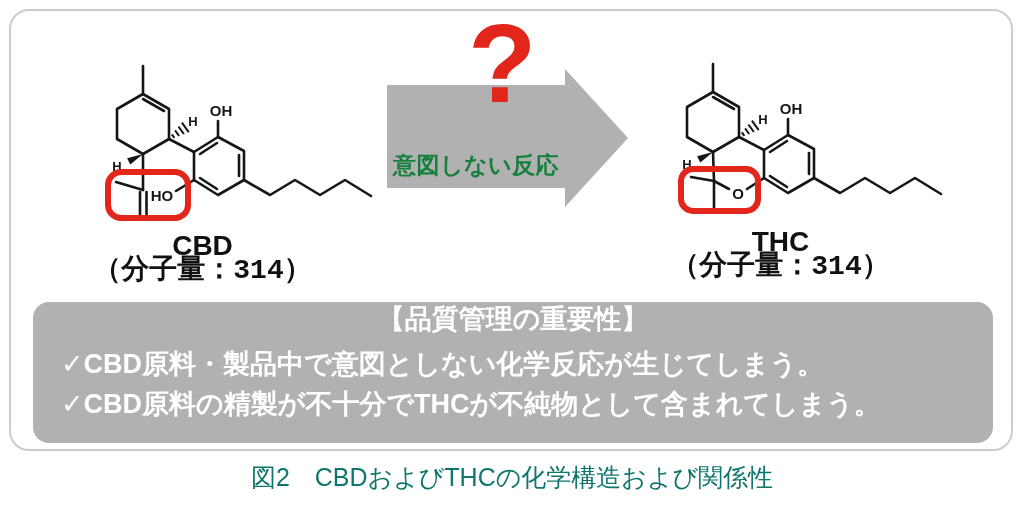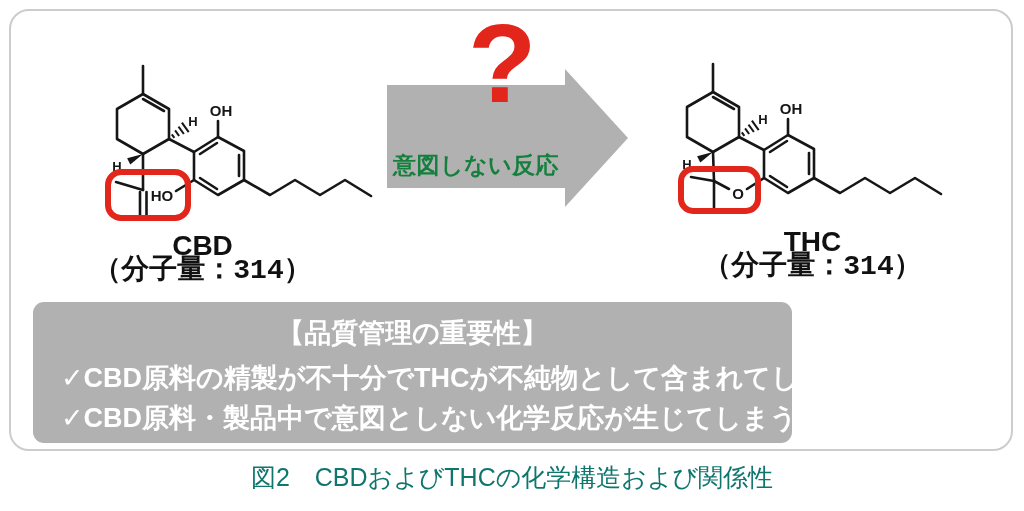--- a/index.html
+++ b/index.html
@@ -42,29 +42,29 @@
   }
   .qmark{
     left:468px;top:8px;width:64px;
     color:#e2261c;font-size:112px;font-weight:bold;line-height:1;
     text-align:center;z-index:5;
   }
 
   
   .mol-label{width:225px;text-align:center;color:#111111;}
   .mol-label-cbd{left:90px;top:233px;}
-  .mol-label-thc{left:700px;top:229px;}
+  .mol-label-thc{left:668px;top:229px;}
   .mol-name{font-size:28px;font-weight:bold;line-height:25px;}
   .mol-mw{font-size:28px;font-weight:bold;line-height:26px;white-space:nowrap;font-family:Liberation Mono, monospace;}
 
   
   .quality-box{
-    left:33px;top:302px;width:759px;height:141px;
-    background:#b1b1b1;border-radius:11px;box-sizing:border-box;
-    padding-top:14px;color:#ffffff;
+    left:33px;top:302px;width:960px;height:141px;
+    background:#b1b1b1;border-radius:16px;box-sizing:border-box;
+    padding-top:0;color:#ffffff;
   }
   .qb-title{
     text-align:center;font-size:27px;font-weight:bold;line-height:34px;
   }
   .qb-items{margin-top:8px;}
   .qb-item{
     padding-left:28px;font-size:27px;font-weight:bold;line-height:40px;
     white-space:nowrap;
   }
 
@@ -173,18 +173,18 @@
   <div class="mol-mw">（分子量：314）</div>
 </div>
 <div class="abs mol-label mol-label-thc">
   <div class="mol-name">THC</div>
   <div class="mol-mw">（分子量：314）</div>
 </div>
 
 <div class="abs quality-box">
   <div class="qb-title">【品質管理の重要性】</div>
   <div class="qb-items">
+    <div class="qb-item">✓CBD原料・製品中で意図としない化学反応が生じてしまう。</div>
     <div class="qb-item">✓CBD原料の精製が不十分でTHCが不純物として含まれてしまう。</div>
-    <div class="qb-item">✓CBD原料・製品中で意図としない化学反応が生じてしまう。</div>
   </div>
 </div>
 
 <div class="abs caption">図2　CBDおよびTHCの化学構造および関係性</div>
 
 </body></html>

